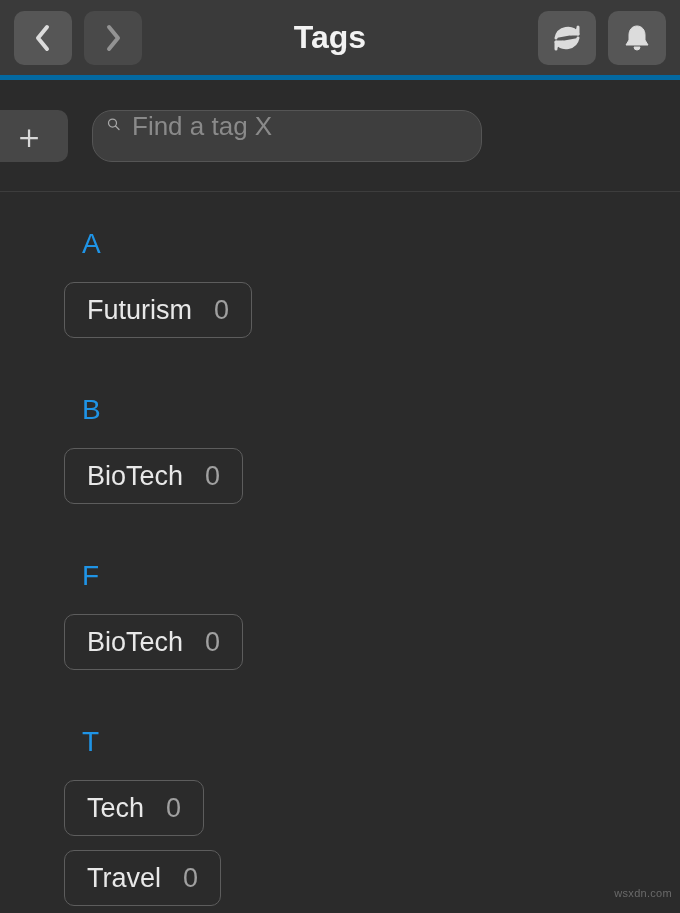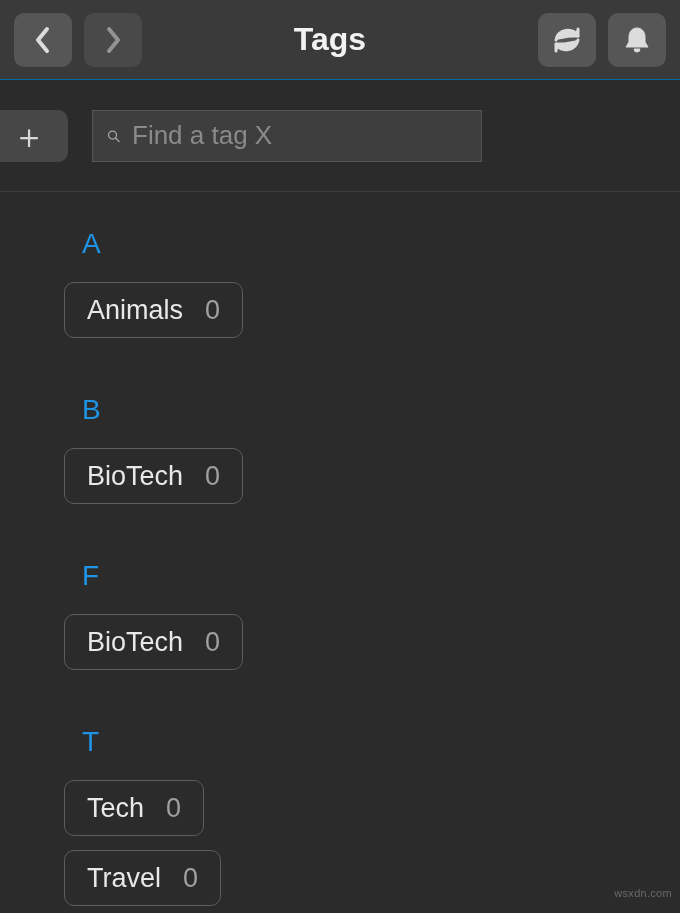--- a/index.html
+++ b/index.html
@@ -11,21 +11,21 @@
   }
 
   
   .toolbar {
     height: 80px;
     background: #3a3a3a;
     display: flex;
     align-items: center;
     padding: 0 14px;
     gap: 12px;
-    border-bottom: 1px solid #0369a1;
+    border-bottom: 5px solid #0369a1;
   }
   .nav-btn {
     width: 58px;
     height: 54px;
     background: #565656;
     border: none;
     border-radius: 10px;
     display: flex;
     align-items: center;
     justify-content: center;
@@ -84,23 +84,23 @@
     font-size: 28px;
     color: #e8e8e8;
     white-space: nowrap;
   }
   .search-wrap {
     flex: 0 0 auto;
     width: 390px;
     height: 52px;
     background: #3e3e3e;
     border: 1px solid #555;
-    border-radius: 0;
-    display: flex;
-    align-items: center;
+    border-radius: 20px;
+    display: flex;
+    align-items: flex-start;
     padding: 0 14px;
     gap: 12px;
   }
   .search-wrap svg { stroke: #a7a7a7; }
   .search-input {
     flex: 1;
     background: transparent;
     border: none;
     outline: none;
     font-size: 26px;
@@ -185,21 +185,21 @@
     <svg width="26" height="26" viewBox="0 0 26 26" fill="none" stroke-width="2.5" stroke-linecap="round">
       <circle cx="11" cy="11" r="8"></circle>
       <line x1="17" y1="17" x2="24" y2="24"></line>
     </svg>
     <input class="search-input" type="text" placeholder="Find a tag X" style="">
   </div>
 </div>
 
 <div class="tag-list" id="tag-list">
     <div class="section"><div class="section-letter">A</div><div class="tag-chip">
-        <span class="name">Animals</span>
+        <span class="name">Futurism</span>
         <span class="count">0</span>
       </div><br></div>
     <div class="section"><div class="section-letter">B</div><div class="tag-chip">
         <span class="name">BioTech</span>
         <span class="count">0</span>
       </div><br></div>
     <div class="section"><div class="section-letter">F</div><div class="tag-chip">
         <span class="name">BioTech</span>
         <span class="count">0</span>
       </div><br></div>

